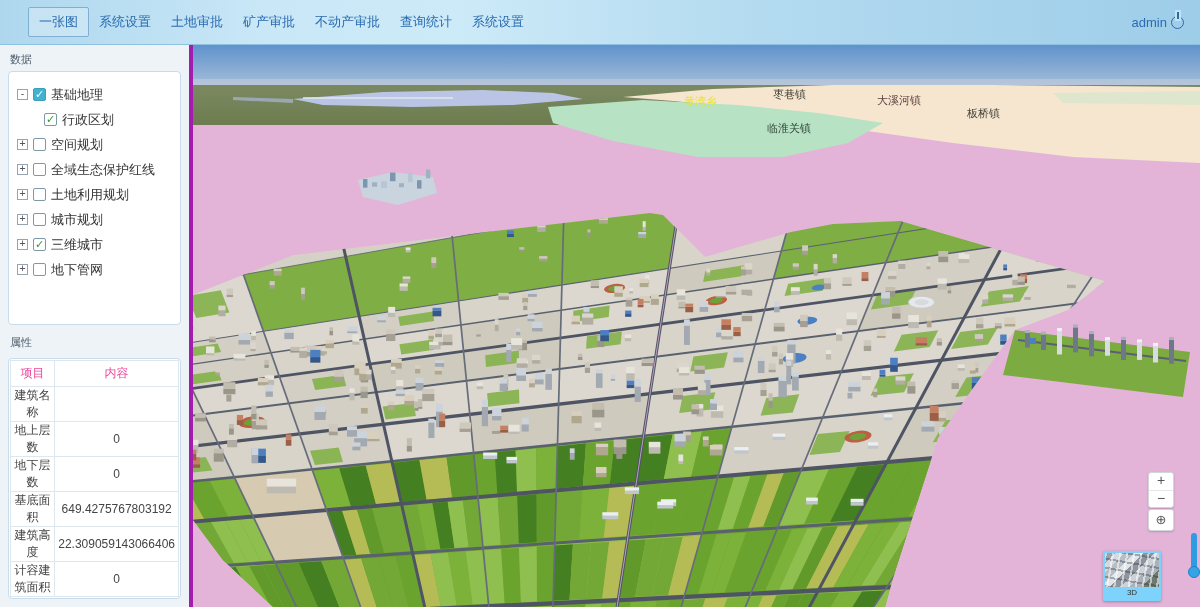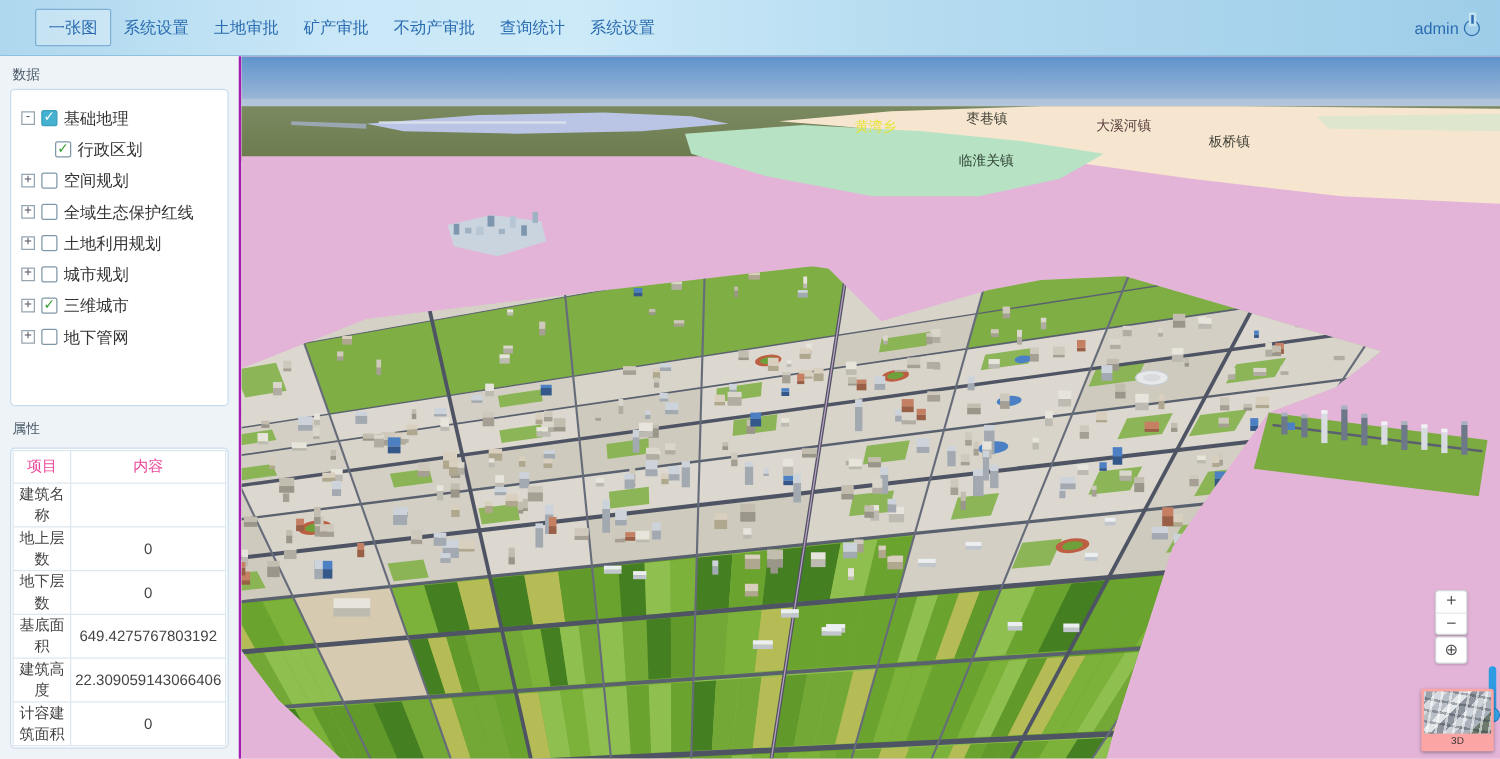--- a/index.html
+++ b/index.html
@@ -19,21 +19,21 @@
   .user-zone { margin-left:auto; margin-right:16px; display:flex; align-items:center; gap:4px; }
   .user-name { font-size:13px; color:#2a6cb0; }
   .power { position:relative; width:13px; height:13px; border:1.5px solid #2b6cae; border-radius:50%; display:inline-block; }
   .power::before { content:''; position:absolute; top:-5px; left:50%; transform:translateX(-50%);
     width:2px; height:7px; background:#2b6cae; box-shadow:0 0 0 2px #c2e3f4; }
 
   
   .body-row { display:flex; height:562px; }
 
   
-  .sidebar { width:193px; background:#eef3f8; border-right:2px solid #a21caf; padding:5px 8px 8px 8px; display:flex; flex-direction:column; }
+  .sidebar { width:193px; background:#eef3f8; border-right:4px solid #a21caf; padding:5px 8px 8px 8px; display:flex; flex-direction:column; }
   .panel-title { font-size:11px; color:#4a5a68; margin:2px 0 4px 2px; }
   .tree-box { background:#fff; border:1px solid #c9dcEB; border:1px solid #c9dceb; border-radius:4px; padding:10px 8px; height:254px; }
   .tree-row { display:flex; align-items:center; gap:5px; height:25px; font-size:13px; color:#333; cursor:pointer; }
   .tree-row.lvl1 { margin-left:27px; }
   .expander { width:11px; height:11px; border:1px solid #95a4b1; background:#fff; font-size:10px; line-height:8px;
     text-align:center; color:#556; flex:none; font-family:"DejaVu Sans Mono",monospace; }
   .cbx { width:13px; height:13px; border:1px solid #7f98a8; border-radius:2px; background:#fff; font-size:11px;
     line-height:11px; text-align:center; color:#2e9e2e; flex:none; }
   .cbx.teal { background:#43b1cf; border-color:#3aa0bd; color:#fff; }
   .props-box { background:#fff; border:1px solid #c9dceb; border-radius:4px; margin-top:4px; flex:1; padding:1px; }
@@ -47,21 +47,21 @@
   .map-label { position:absolute; font-size:11px; white-space:nowrap; pointer-events:none; }
   .map-btns { position:absolute; left:955px; top:427px; width:26px; background:#fff; border:1px solid #d2d6da;
     border-radius:3px; box-shadow:0 1px 2px rgba(0,0,0,.18); overflow:hidden; }
   .map-btn { height:17px; text-align:center; font-size:14px; line-height:15px; color:#555; cursor:pointer; user-select:none; }
   .map-btn + .map-btn { border-top:1px solid #e4e7ea; }
   .locate-btn { position:absolute; left:955px; top:464px; width:26px; height:22px; background:#fff; border:1px solid #d2d6da;
     border-radius:3px; box-shadow:0 1px 2px rgba(0,0,0,.18); text-align:center; font-size:13px; line-height:20px; color:#555; cursor:pointer; }
   .alt-bar { position:absolute; right:3px; top:488px; width:6px; height:38px; background:#2d9ce3; border-radius:3px; }
   .alt-knob { position:absolute; right:0px; top:521px; width:12px; height:12px; border-radius:50%;
     background:#35a3e8; border:1px solid #1f83c4; }
-  .minimap { position:absolute; left:944px; top:506px; width:58px; height:50px; background:#fca5a5; border-radius:2px;
+  .minimap { position:absolute; left:910px; top:506px; width:58px; height:50px; background:#7dd3fc; border-radius:2px;
     box-shadow:0 1px 3px rgba(0,0,0,.3); padding:2px; cursor:pointer; }
   .mini-img { height:34px; border-radius:1px;
     background:
       repeating-linear-gradient(100deg, rgba(255,255,255,.55) 0 2px, rgba(0,0,0,0) 2px 7px),
       repeating-linear-gradient(10deg, rgba(40,50,60,.35) 0 2px, rgba(0,0,0,0) 2px 9px),
       linear-gradient(135deg,#9aa2ac 0 12%,#d6dade 12% 22%,#b8bec6 22% 34%,#e2e5e8 34% 44%,#8e959f 44% 56%,#cdd2d8 56% 66%,#aab1ba 66% 80%,#6d7a6e 80% 100%);
   }
   .mini-label { height:12px; text-align:center; font-size:8px; line-height:12px; color:#333; }
 </style>
 </head>

